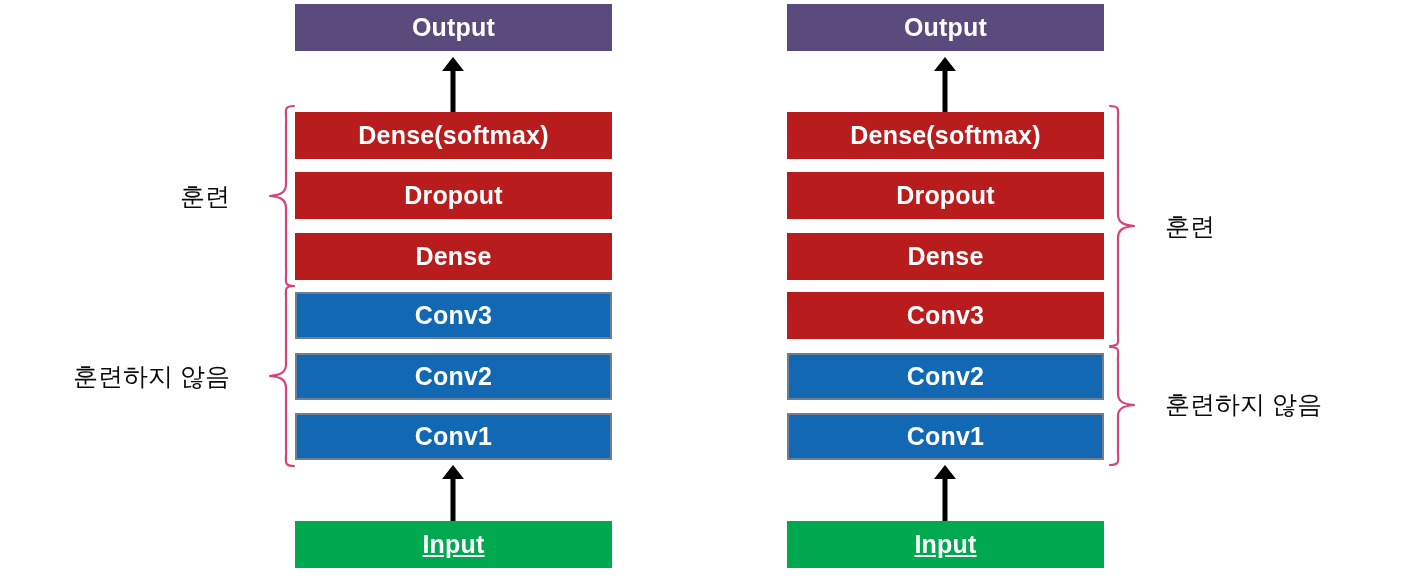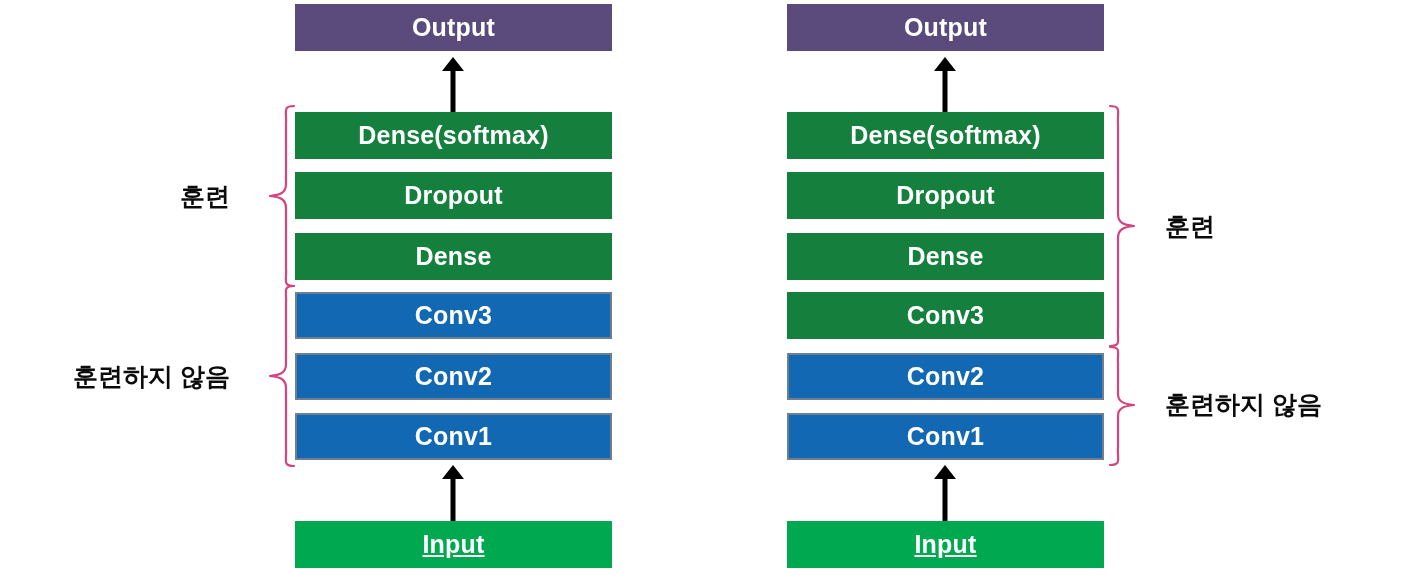--- a/index.html
+++ b/index.html
@@ -17,21 +17,21 @@
     position:absolute;
     display:flex;align-items:center;justify-content:center;
     color:#ffffff;
     font-weight:bold;
     font-size:25px;
     letter-spacing:.2px;
     box-sizing:border-box;
     white-space:nowrap;
   }
   .box.output{background:#5B4A7C;}
-  .box.light{background:#15803d;}
+  .box.light{background:#b91c1c;}
   .box.dark{background:#1268B3;border:2px solid #6f7f91;}
   .box.input{background:#00A94F;text-decoration:underline;}
 
   
   .arrow{position:absolute;width:24px;}
   .arrow .shaft{
     position:absolute;left:50%;transform:translateX(-50%);
     width:5px;background:#000000;top:10px;bottom:0;
   }
   .arrow .head{
@@ -43,21 +43,21 @@
   }
 
   
   .brace{position:absolute;}
   .brace svg{display:block;overflow:visible;}
 
   
   .side-label{
     position:absolute;
     font-size:25px;
-    font-weight:bold;
+    font-weight:normal;
     color:#0b0b0b;
     white-space:nowrap;
     line-height:1;
   }
   .side-label.right-of{text-align:left;}
   .side-label.left-of{text-align:right;}
 </style>
 </head>
 <body>
 

